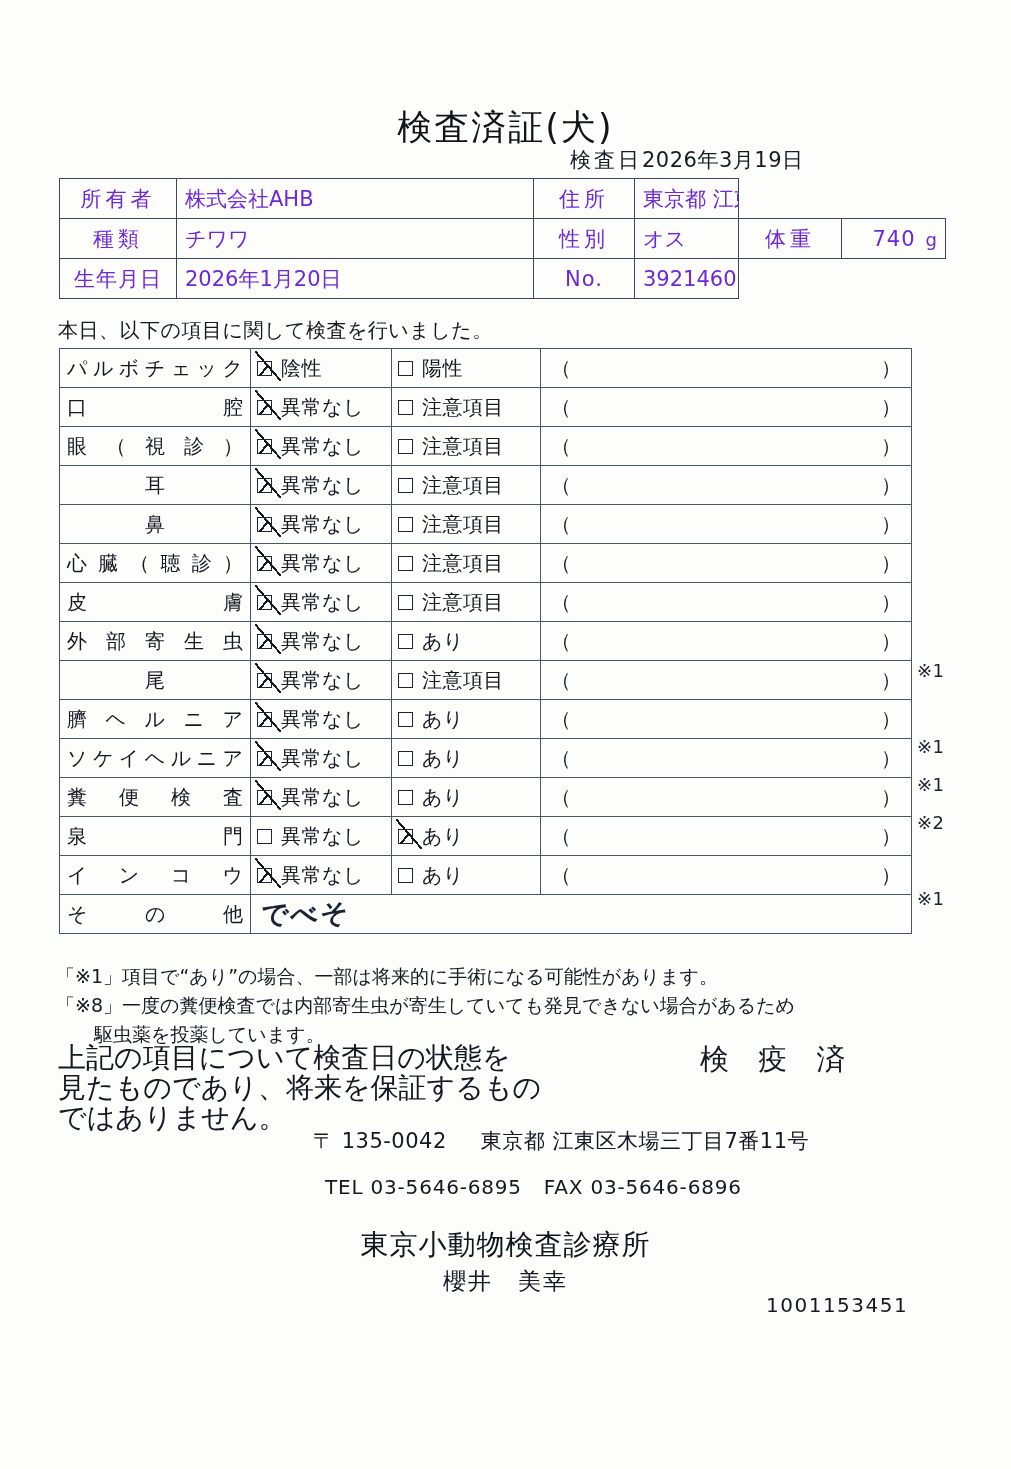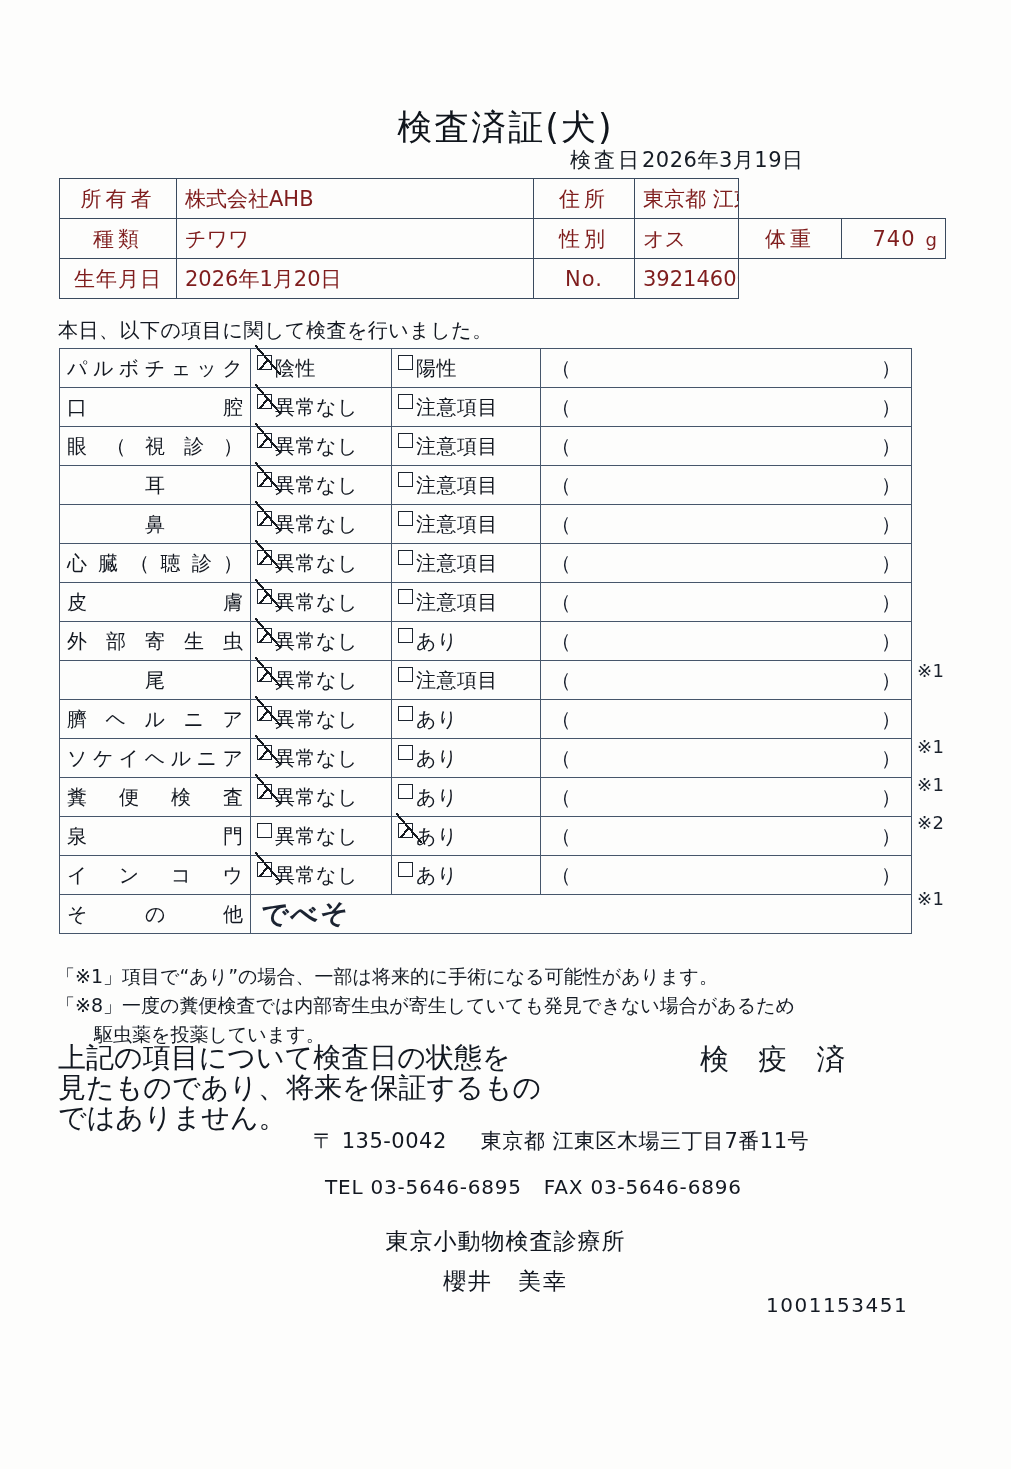--- a/index.html
+++ b/index.html
@@ -56,21 +56,21 @@
     top: 178px;
     width: 887px;
     border-collapse: collapse;
     table-layout: fixed;
     font-size: 21px;
   }
   .info-table td {
     border: 1.6px solid #3a4a5e;
     height: 39px;
     padding: 0 8px;
-    color: #7f1d1d;
+    color: #6d28d9;
     white-space: nowrap;
     overflow: hidden;
   }
   .lbl {
     text-align: center;
     letter-spacing: 4px;
     padding: 0 4px;
   }
   .lbl-narrow { letter-spacing: 1px; }
   .val { text-align: left; }
@@ -123,21 +123,22 @@
     display: flex;
     justify-content: space-between;
     width: 100%;
   }
   .spread.center { justify-content: center; }
   .spread.tight { letter-spacing: 0px; display: block; text-align: left; }
 
   
   .opt {
     display: flex;
-    gap: 3px;
+    align-items: center;
+    gap: 9px;
     padding-left: 6px;
     position: relative;
   }
   .box {
     width: 15px;
     height: 15px;
     border: 1.6px solid #1d2530;
     box-sizing: border-box;
     flex: 0 0 auto;
     position: relative;
@@ -253,21 +254,21 @@
     font-size: 20px;
     letter-spacing: 0.8px;
   }
   .tel-line .fax { margin-left: 22px; }
   .clinic {
     position: absolute;
     left: 0;
     top: 1226px;
     width: 1011px;
     text-align: center;
-    font-size: 23px;
+    font-size: 28px;
     letter-spacing: 1px;
     color: #10161e;
   }
   .signer {
     position: absolute;
     left: 0;
     top: 1266px;
     width: 1011px;
     text-align: center;
     font-size: 23px;

